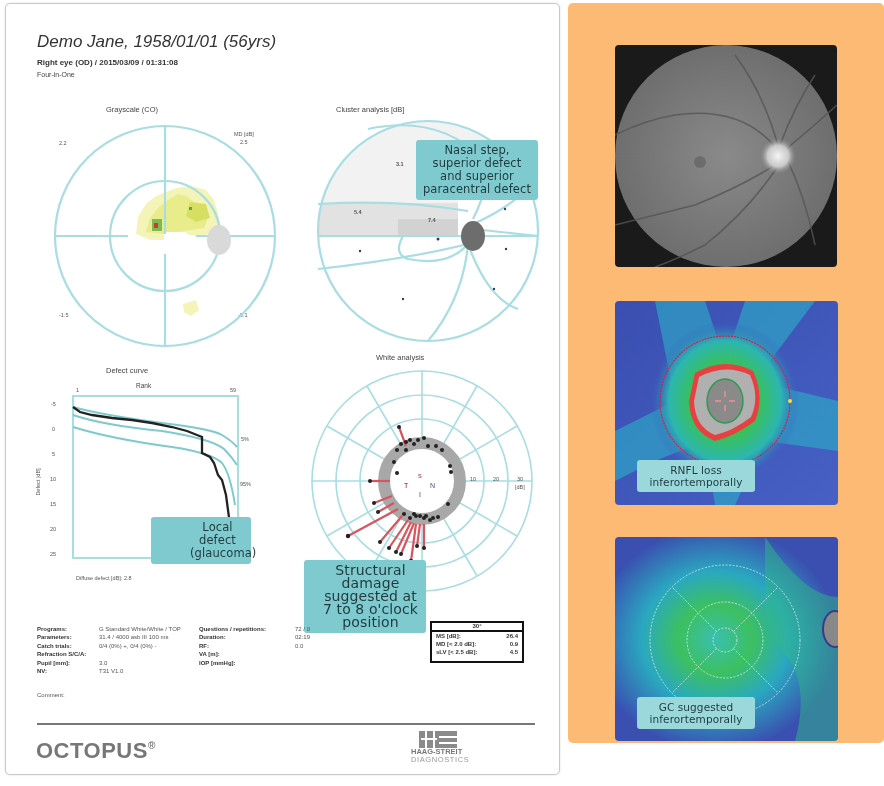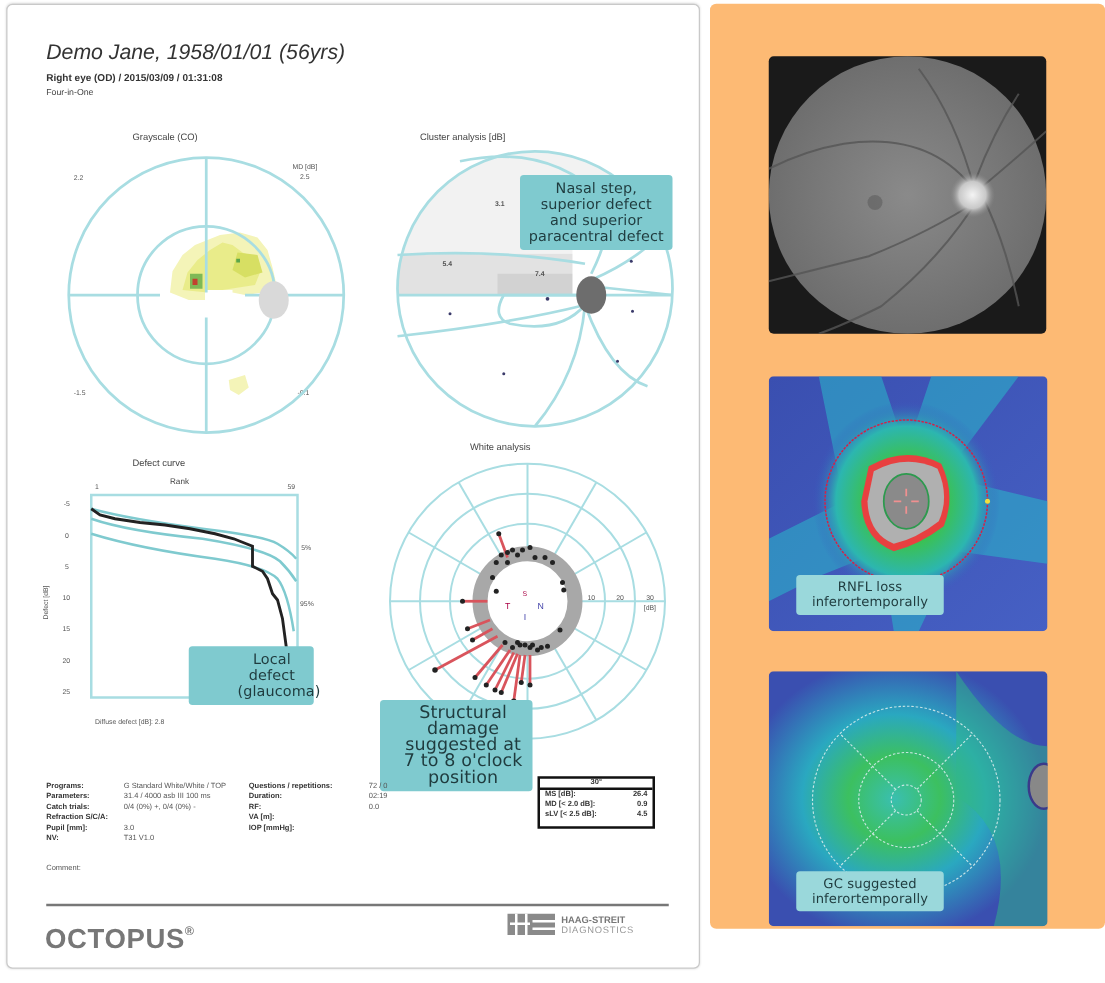--- a/index.html
+++ b/index.html
@@ -39,21 +39,21 @@
   .index-box {
     position: absolute; left: 424px; top: 617px; width: 94px; height: 42px;
     border: 2px solid #111; font-size: 6px; color: #333;
   }
   .index-box .hdr { text-align: center; border-bottom: 2px solid #111; height: 9px; line-height: 7px; font-weight: bold; }
   .index-box .r { display: flex; justify-content: space-between; padding: 0 4px; line-height: 8px; font-weight: bold; }
 
   .footer-rule { position: absolute; left: 31px; top: 719px; width: 498px; height: 2px; background: #777; }
   .brand { position: absolute; left: 30px; top: 722px; font-size: 22px; font-weight: bold; color: #777; letter-spacing: 0.5px; margin-top: 12px; }
   .brand sup { font-size: 10px; vertical-align: top; position: relative; top: 2px; }
-  .hs-logo { position: absolute; left: 400px; top: 727px; display: flex; align-items: center; }
+  .hs-logo { position: absolute; left: 400px; top: 727px; display: flex; align-items: center; flex-direction: column; }
   .hs-mark { width: 38px; height: 17px; background: #8a8a8a; position: relative; }
   .hs-text { margin-left: 5px; font-size: 7.5px; line-height: 8px; color: #888; font-weight: bold; }
   .hs-text .b { color: #777; }
   .hs-text .l { font-weight: normal; color: #999; letter-spacing: 0.6px; }
 
   .imaging {
     position: absolute; left: 568px; top: 3px; width: 316px; height: 740px;
     background: #fdba74; border-radius: 5px;
   }
   .img-card { position: absolute; border-radius: 4px; overflow: hidden; }

